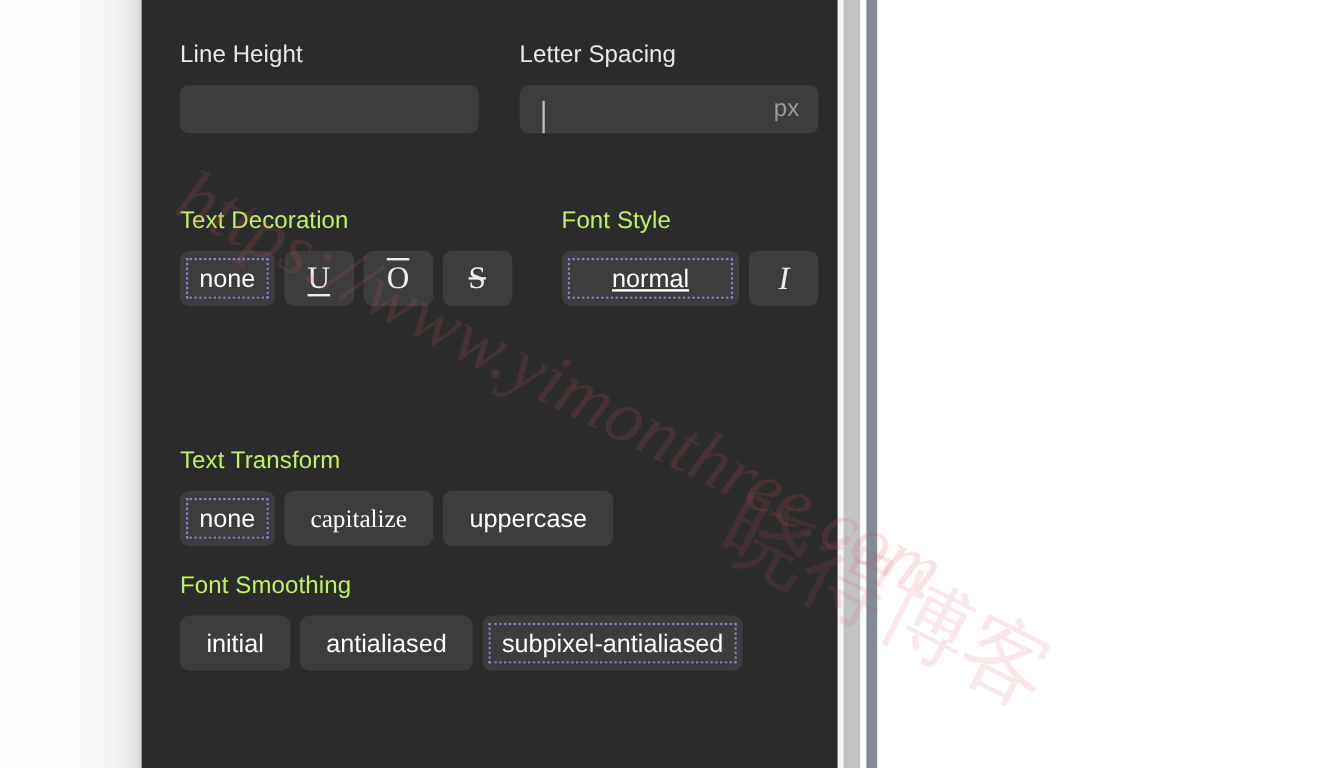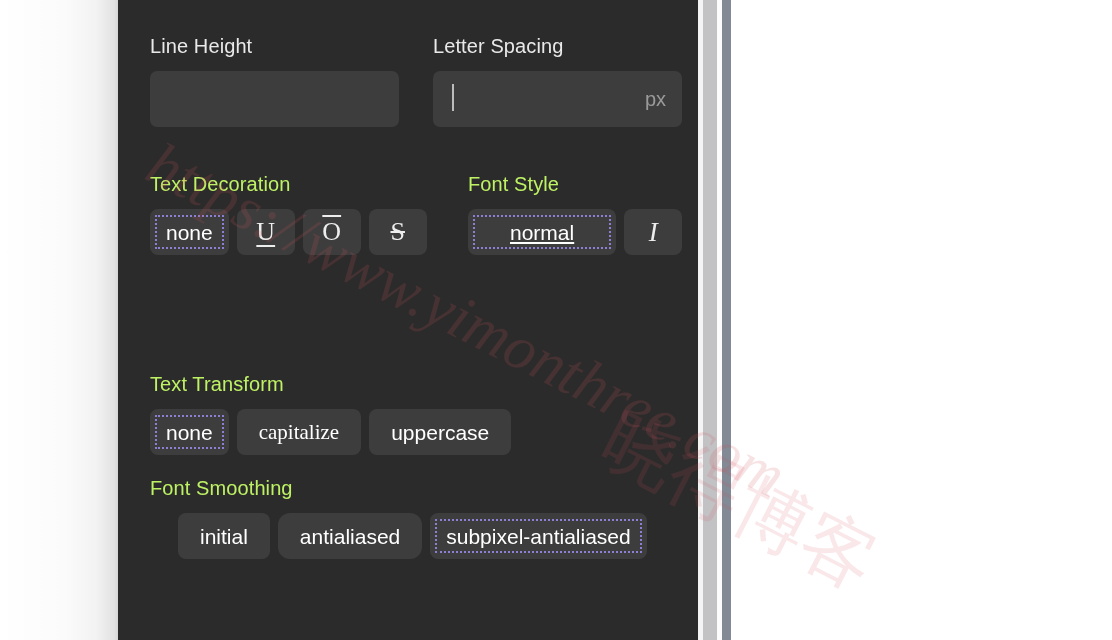--- a/index.html
+++ b/index.html
@@ -102,21 +102,21 @@
   .field-label {
     color: #e9e9e9;
     font-size: 20px;
     line-height: 24px;
     letter-spacing: 0.1px;
   }
 
   .input-box {
     position: relative;
     margin-top: 13px;
-    height: 56px;
+    height: 40px;
     background: #3d3d3d;
     border-radius: 7px;
     display: flex;
     align-items: center;
   }
 
   .caret {
     position: absolute;
     left: 19px;
     top: 13px;
@@ -289,25 +289,25 @@
           </button>
 
 
         </div>
       </div>
 
       <div class="block-smooth">
         <div class="section-label">Font Smoothing</div>
         <div class="btn-row">
 
-          <button class="opt-btn" style="padding:0 22px;margin-left:28px;">
+          <button class="opt-btn" style="padding:0 22px;">
             <span>initial</span>
           </button>
 
-          <button class="opt-btn" style="padding:0 22px;border-radius:12px;">
+          <button class="opt-btn" style="padding:0 22px;">
             <span>antialiased</span>
           </button>
 
           <button class="opt-btn selected" style="padding:0 16px;">
             <span>subpixel-antialiased</span>
           </button>
 
         </div>
       </div>
 

